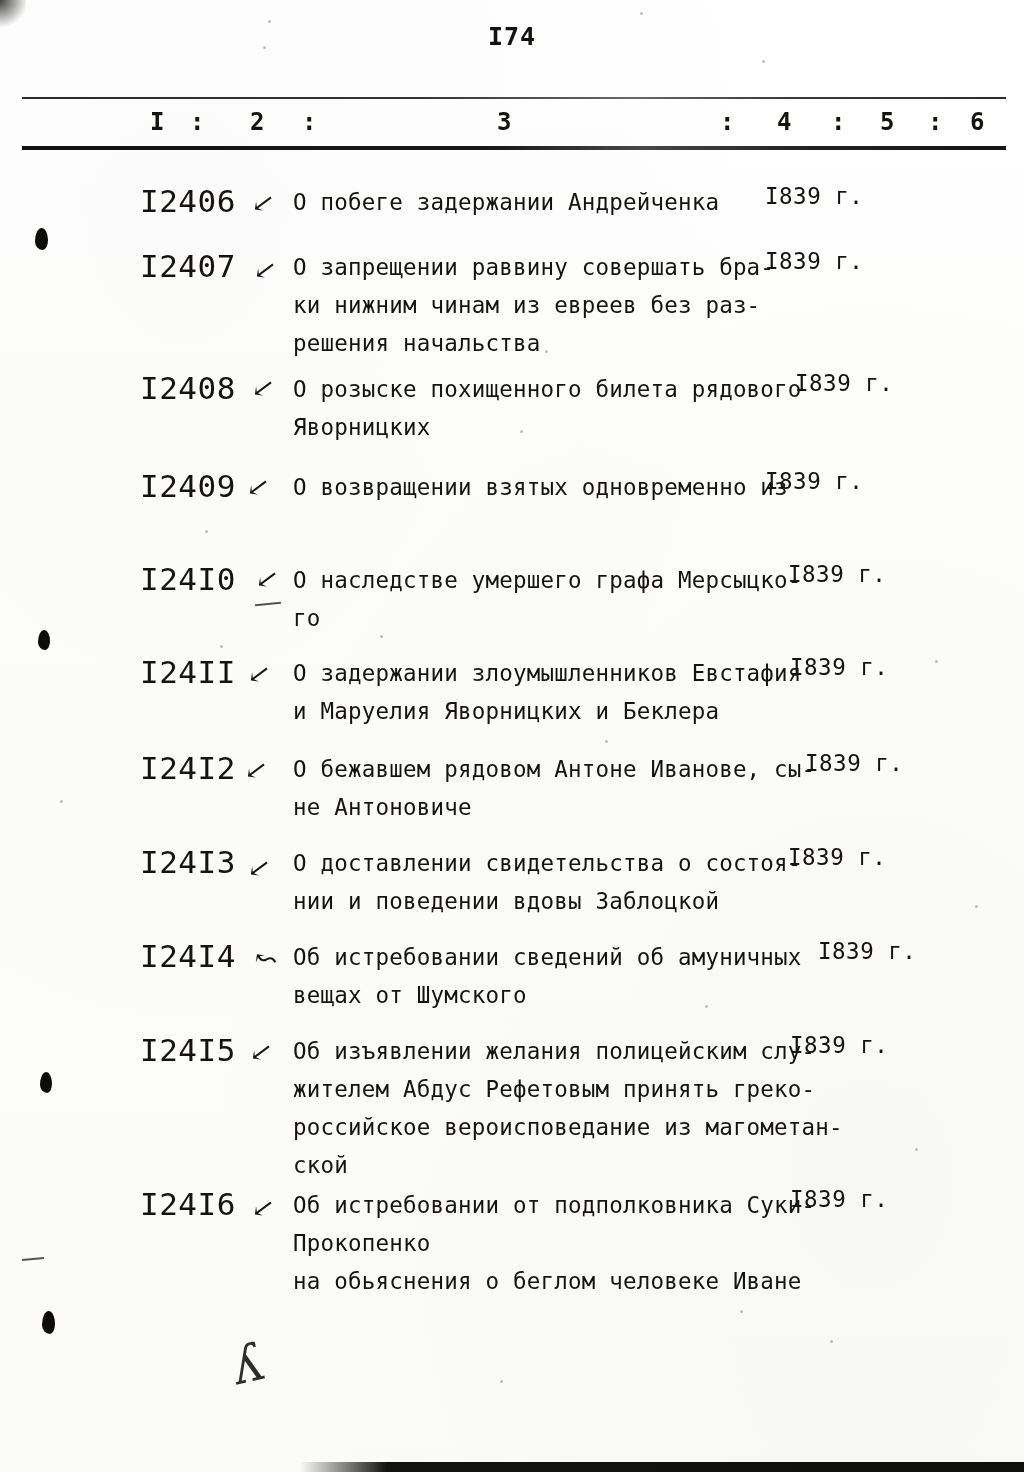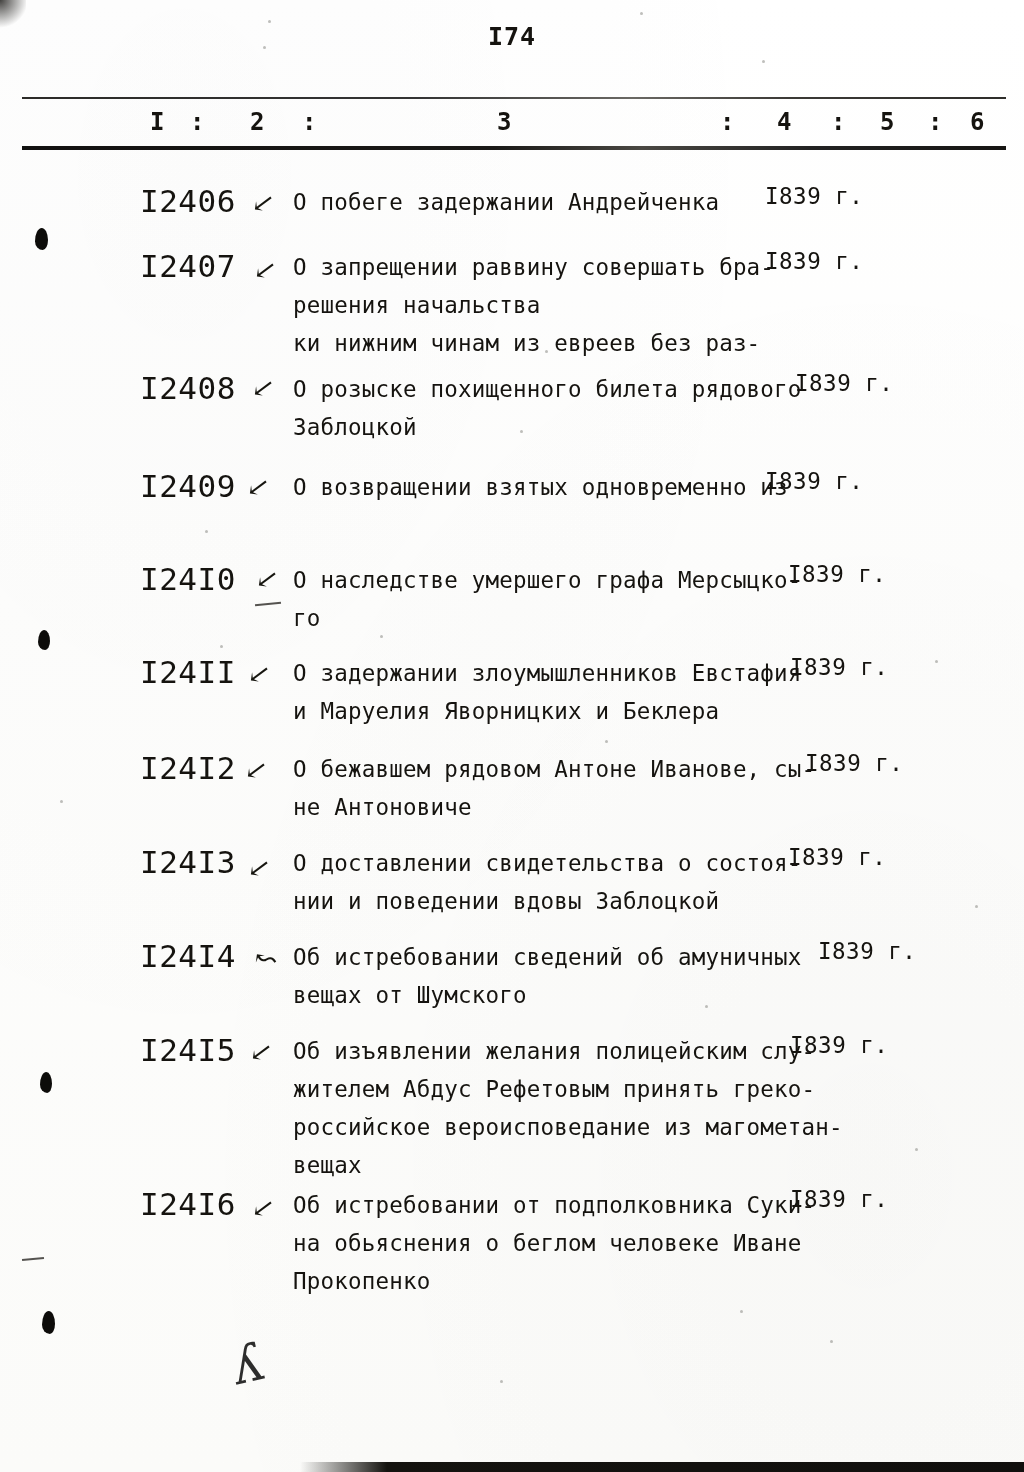--- a/index.html
+++ b/index.html
@@ -184,32 +184,32 @@
       <span class="ln">О побеге задержании Андрейченка</span>
     </div>
     <div class="year" style="left:765px;">I839 г.</div>
   </div>
 
   <div class="entry" style="top:248px;">
     <div class="num">I2407</div>
     <div class="tick" style="left:254px; top:6px;">↙</div>
     <div class="desc">
       <span class="ln">О запрещении раввину совершать бра-</span>
+      <span class="ln">ки нижним чинам из евреев без раз-</span>
       <span class="ln">решения начальства</span>
-      <span class="ln">ки нижним чинам из евреев без раз-</span>
     </div>
     <div class="year" style="left:765px;">I839 г.</div>
   </div>
 
   <div class="entry" style="top:370px;">
     <div class="num">I2408</div>
     <div class="tick" style="left:252px; top:2px;">↙</div>
     <div class="desc" style="width:500px;">
       <span class="ln">О розыске похищенного билета рядового</span>
-      <span class="ln">Заблоцкой</span>
+      <span class="ln">Яворницких</span>
     </div>
     <div class="year" style="left:795px;">I839 г.</div>
   </div>
 
   <div class="entry" style="top:468px;">
     <div class="num">I2409</div>
     <div class="tick" style="left:247px; top:3px;">↙</div>
     <div class="desc">
       <span class="ln">О возвращении взятых одновременно из</span>
     </div>
@@ -267,32 +267,32 @@
     <div class="year" style="left:818px;">I839 г.</div>
   </div>
 
   <div class="entry" style="top:1032px;">
     <div class="num">I24I5</div>
     <div class="tick" style="left:250px; top:4px;">↙</div>
     <div class="desc" style="width:520px;">
       <span class="ln">Об изъявлении желания полицейским слу-</span>
       <span class="ln">жителем Абдус Рефетовым принять греко-</span>
       <span class="ln">российское вероисповедание из магометан-</span>
-      <span class="ln">вещах</span>
+      <span class="ln">ской</span>
     </div>
     <div class="year" style="left:790px;">I839 г.</div>
   </div>
 
   <div class="entry" style="top:1186px;">
     <div class="num">I24I6</div>
     <div class="tick" style="left:252px; top:6px;">↙</div>
     <div class="desc" style="width:510px;">
       <span class="ln">Об истребовании от подполковника Суки-</span>
+      <span class="ln">Прокопенко</span>
       <span class="ln">на обьяснения о беглом человеке Иване</span>
-      <span class="ln">Прокопенко</span>
     </div>
     <div class="year" style="left:790px;">I839 г.</div>
   </div>
 
   <div class="blot" style="left:35px;  top:228px; width:13px; height:22px;"></div>
   <div class="blot" style="left:38px;  top:630px; width:12px; height:20px;"></div>
   <div class="blot" style="left:40px;  top:1072px; width:12px; height:21px;"></div>
   <div class="blot" style="left:42px;  top:1311px; width:13px; height:23px;"></div>
   <div class="dash-left" style="left:22px; top:1258px; width:22px;"></div>
 

